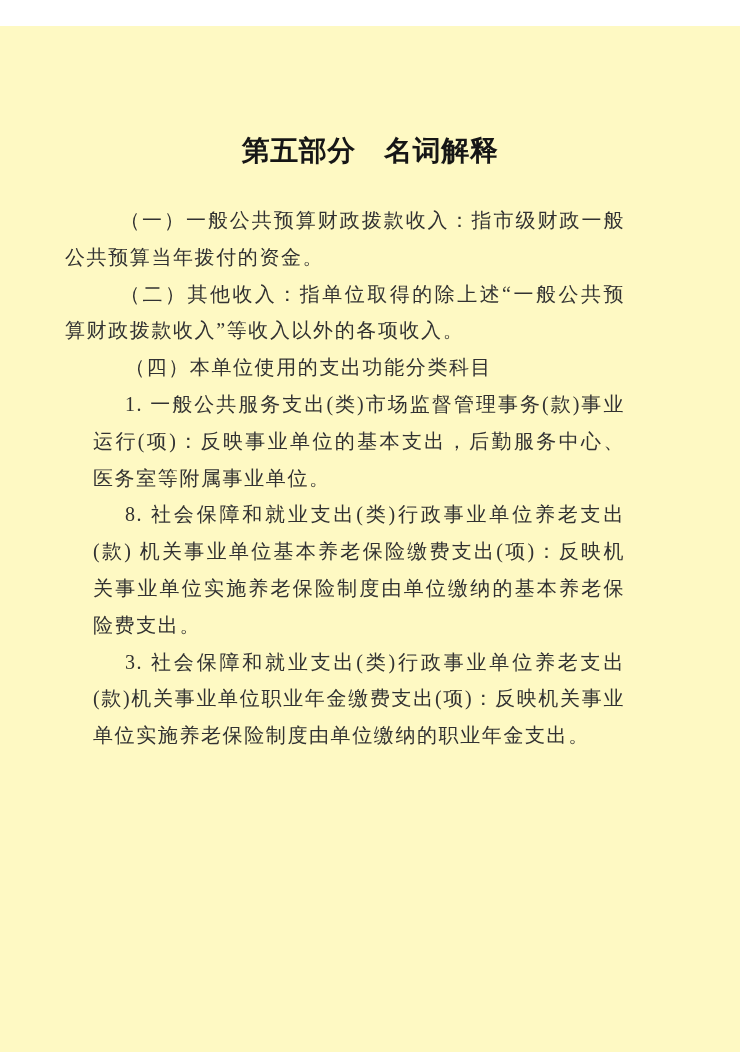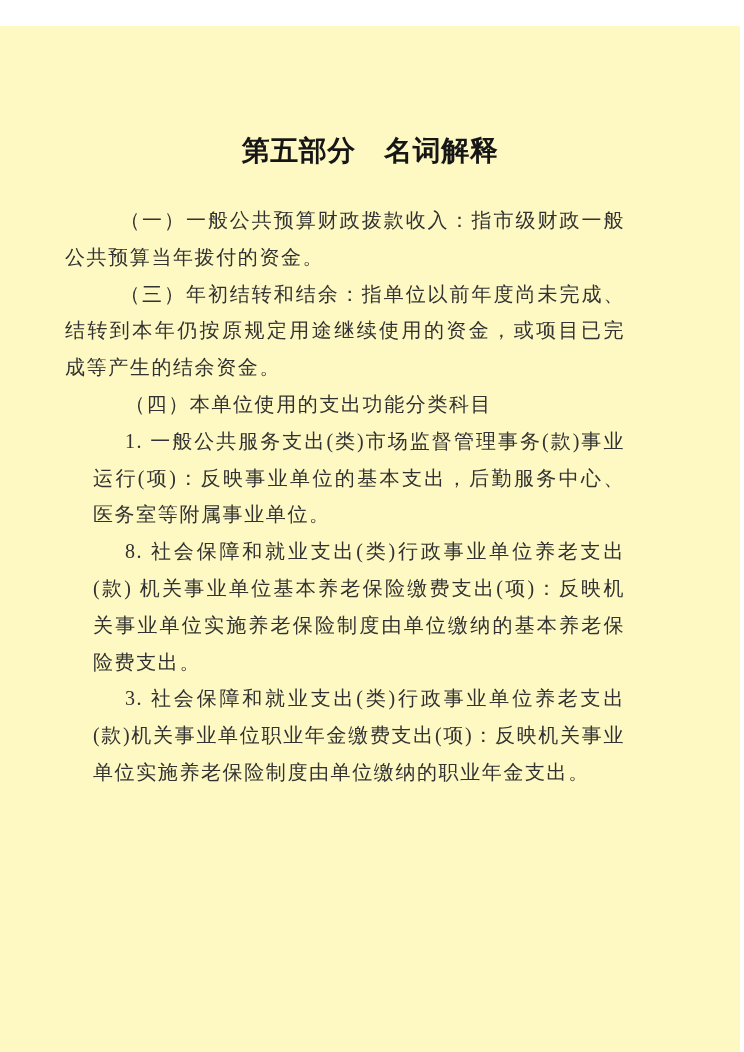--- a/index.html
+++ b/index.html
@@ -53,22 +53,22 @@
 <body>
 
 <div class="page">
 
   <h1 class="title">第五部分　名词解释</h1>
 
   <div class="content">
 
     <p class="para">（一）一般公共预算财政拨款收入：指市级财政一般公共预算当年拨付的资金。</p>
 
+    <p class="para">（二）其他收入：指单位取得的除上述“一般公共预算财政拨款收入”等收入以外的各项收入。</p>
 
-    <p class="para">（三）年初结转和结余：指单位以前年度尚未完成、结转到本年仍按原规定用途继续使用的资金，或项目已完成等产生的结余资金。</p>
 
     <div class="items">
 
       <p class="para">（四）本单位使用的支出功能分类科目</p>
 
       <p class="para">1. 一般公共服务支出(类)市场监督管理事务(款)事业运行(项)：反映事业单位的基本支出，后勤服务中心、医务室等附属事业单位。</p>
 
       <p class="para">8. 社会保障和就业支出(类)行政事业单位养老支出(款) 机关事业单位基本养老保险缴费支出(项)：反映机关事业单位实施养老保险制度由单位缴纳的基本养老保险费支出。</p>
 
       <p class="para">3. 社会保障和就业支出(类)行政事业单位养老支出(款)机关事业单位职业年金缴费支出(项)：反映机关事业单位实施养老保险制度由单位缴纳的职业年金支出。</p>

